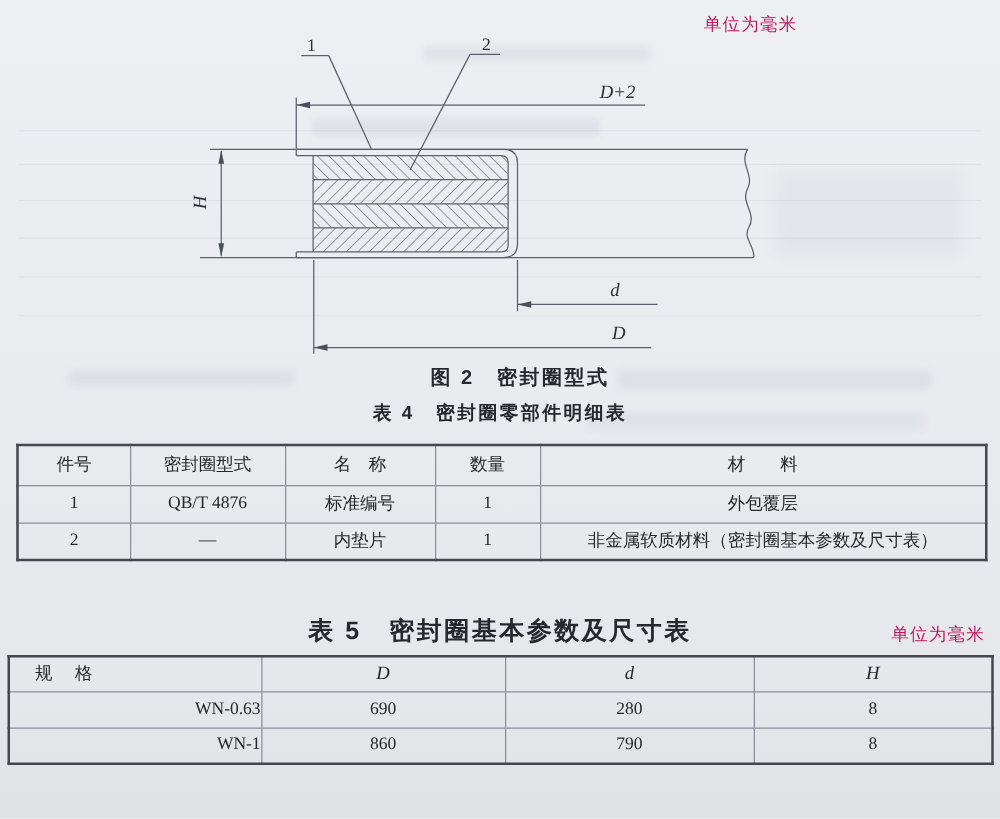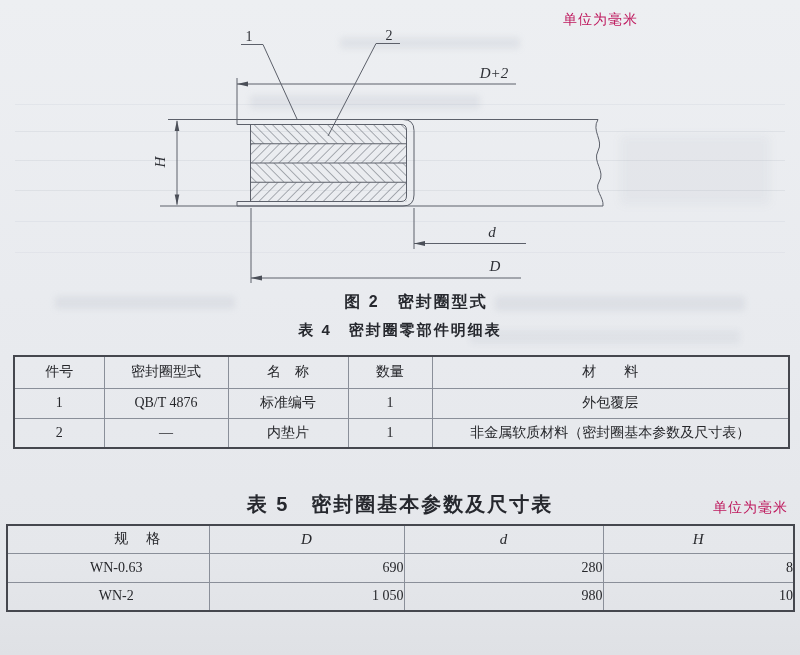--- a/index.html
+++ b/index.html
@@ -26,23 +26,23 @@
   th,td{border:1px solid #8a8f99;text-align:center;font-weight:normal;
         padding:0;overflow:hidden;white-space:nowrap;}
   #table4{left:13px;top:355px;width:775px;}
   #table4 thead tr{height:32px;margin-top:16px;}
   #table4 tbody tr{height:30px;}
   #table4 td{font-family:"Liberation Serif","Liberation Sans",serif;}
   #table5{left:6px;top:524px;width:787px;}
   #table5 thead tr{height:28px;}
   #table5 tbody tr{height:29px;}
   #table5 th:not(:first-child){font-style:italic;font-family:"Liberation Serif",serif;font-size:15px;}
-  #table5 th:first-child{text-align:center;padding-left:60px;letter-spacing:2px;}
-  #table5 td{font-family:"Liberation Serif","Liberation Sans",serif;text-align:right;}
-  #table5 td:first-child{text-align:center;padding-left:16px;}
+  #table5 th:first-child{text-align:left;padding-left:20px;letter-spacing:2px;}
+  #table5 td{font-family:"Liberation Serif","Liberation Sans",serif;}
+  #table5 td:first-child{text-align:right;padding-left:16px;}
   
   #figure-svg{left:0;top:0;}
   .dim-text{font-family:"Liberation Serif",serif;font-style:italic;font-size:15px;fill:#2e3036;}
   .part-text{font-family:"Liberation Serif",serif;font-size:14px;fill:#2e3036;}
   .ln{stroke:#5c606a;stroke-width:1;fill:none;}
   .arrow{fill:#4b4f58;stroke:none;}
 </style>
 </head>
 <body>
 
@@ -194,19 +194,19 @@
       </tr>
     </thead>
   <tbody>
       <tr>
         <td>WN-0.63</td>
         <td>690</td>
         <td>280</td>
         <td>8</td>
       </tr>
       <tr>
-        <td>WN-2</td>
-        <td>1 050</td>
-        <td>980</td>
-        <td>10</td>
+        <td>WN-1</td>
+        <td>860</td>
+        <td>790</td>
+        <td>8</td>
       </tr>
     </tbody>
 </table>
 
 </body></html>

